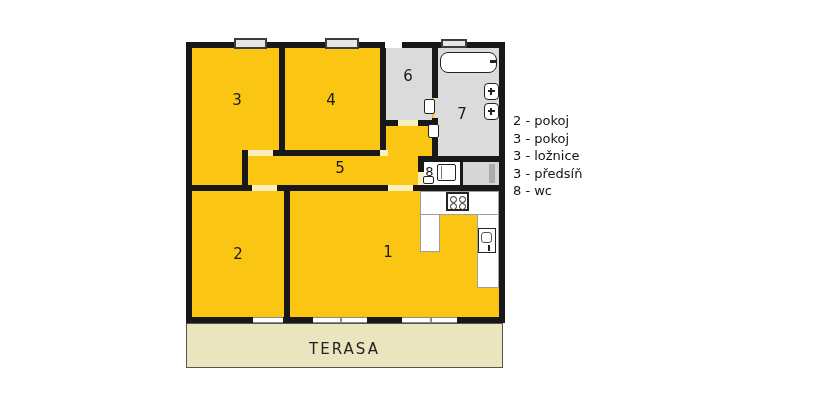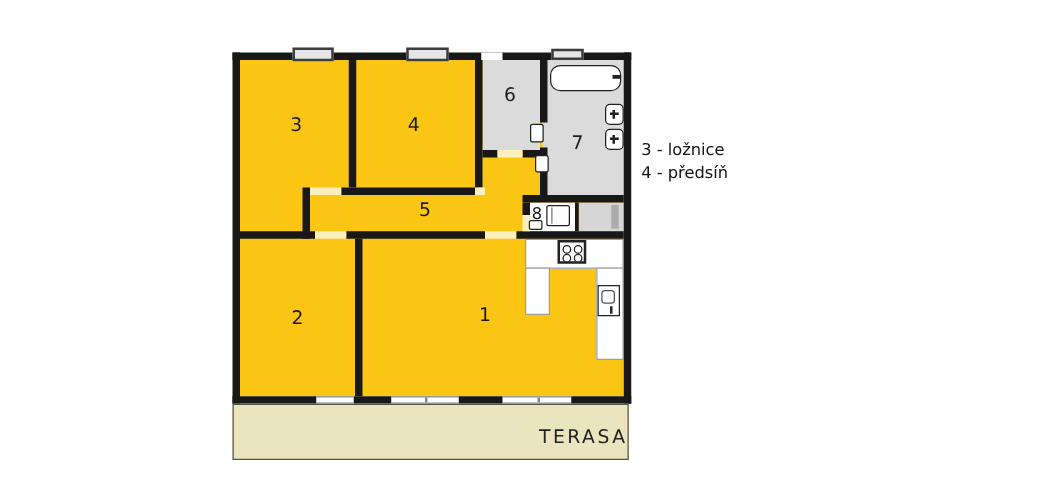--- a/index.html
+++ b/index.html
@@ -29,21 +29,21 @@
   .r8{border-radius:8px;} .r4{border-radius:4px;} .r2{border-radius:2px;}
   .bar{background:#222;}
   .burner{width:7px;height:7px;border:1px solid #222;border-radius:50%;background:#fff;}
 
   
   .rlabel{font-size:15px;color:#1b1b1b;text-align:center;line-height:16px;}
   .rlabel.small{font-size:13px;line-height:14px;}
 
   
   #terrace{left:186px;top:323px;width:317px;height:45px;background:#EBE5BF;
-           border:1px solid #55544a;display:flex;align-items:center;justify-content:flex-end;}
+           border:1px solid #55544a;display:flex;align-items:center;justify-content:center;}
   #terrace span{position:static;font-size:15px;letter-spacing:2px;color:#222;padding-top:6px;}
 
   
   #legend{left:513px;top:112px;width:300px;height:145px;}
   #legend div{position:static;font-size:13px;line-height:17.5px;color:#141414;white-space:nowrap;}
 </style>
 </head>
 <body>
 
 <div id="canvas">
@@ -135,17 +135,20 @@
   <div class="rlabel" style="left:331px;top:160px;width:18px;">5</div>
   <div class="rlabel small" style="left:424px;top:165px;width:11px;">8</div>
   <div class="rlabel" style="left:229px;top:246px;width:18px;">2</div>
   <div class="rlabel" style="left:379px;top:244px;width:18px;">1</div>
 
   <div id="terrace">
     <span>TERASA</span>
   </div>
 
   <div id="legend">
+    <div>2 - pokoj</div>
+    <div>3 - pokoj</div>
     <div>3 - ložnice</div>
-    <div>4 - předsíň</div>
+    <div>3 - předsíň</div>
+    <div>8 - wc</div>
   </div>
 
 </div>
 
 </body></html>

